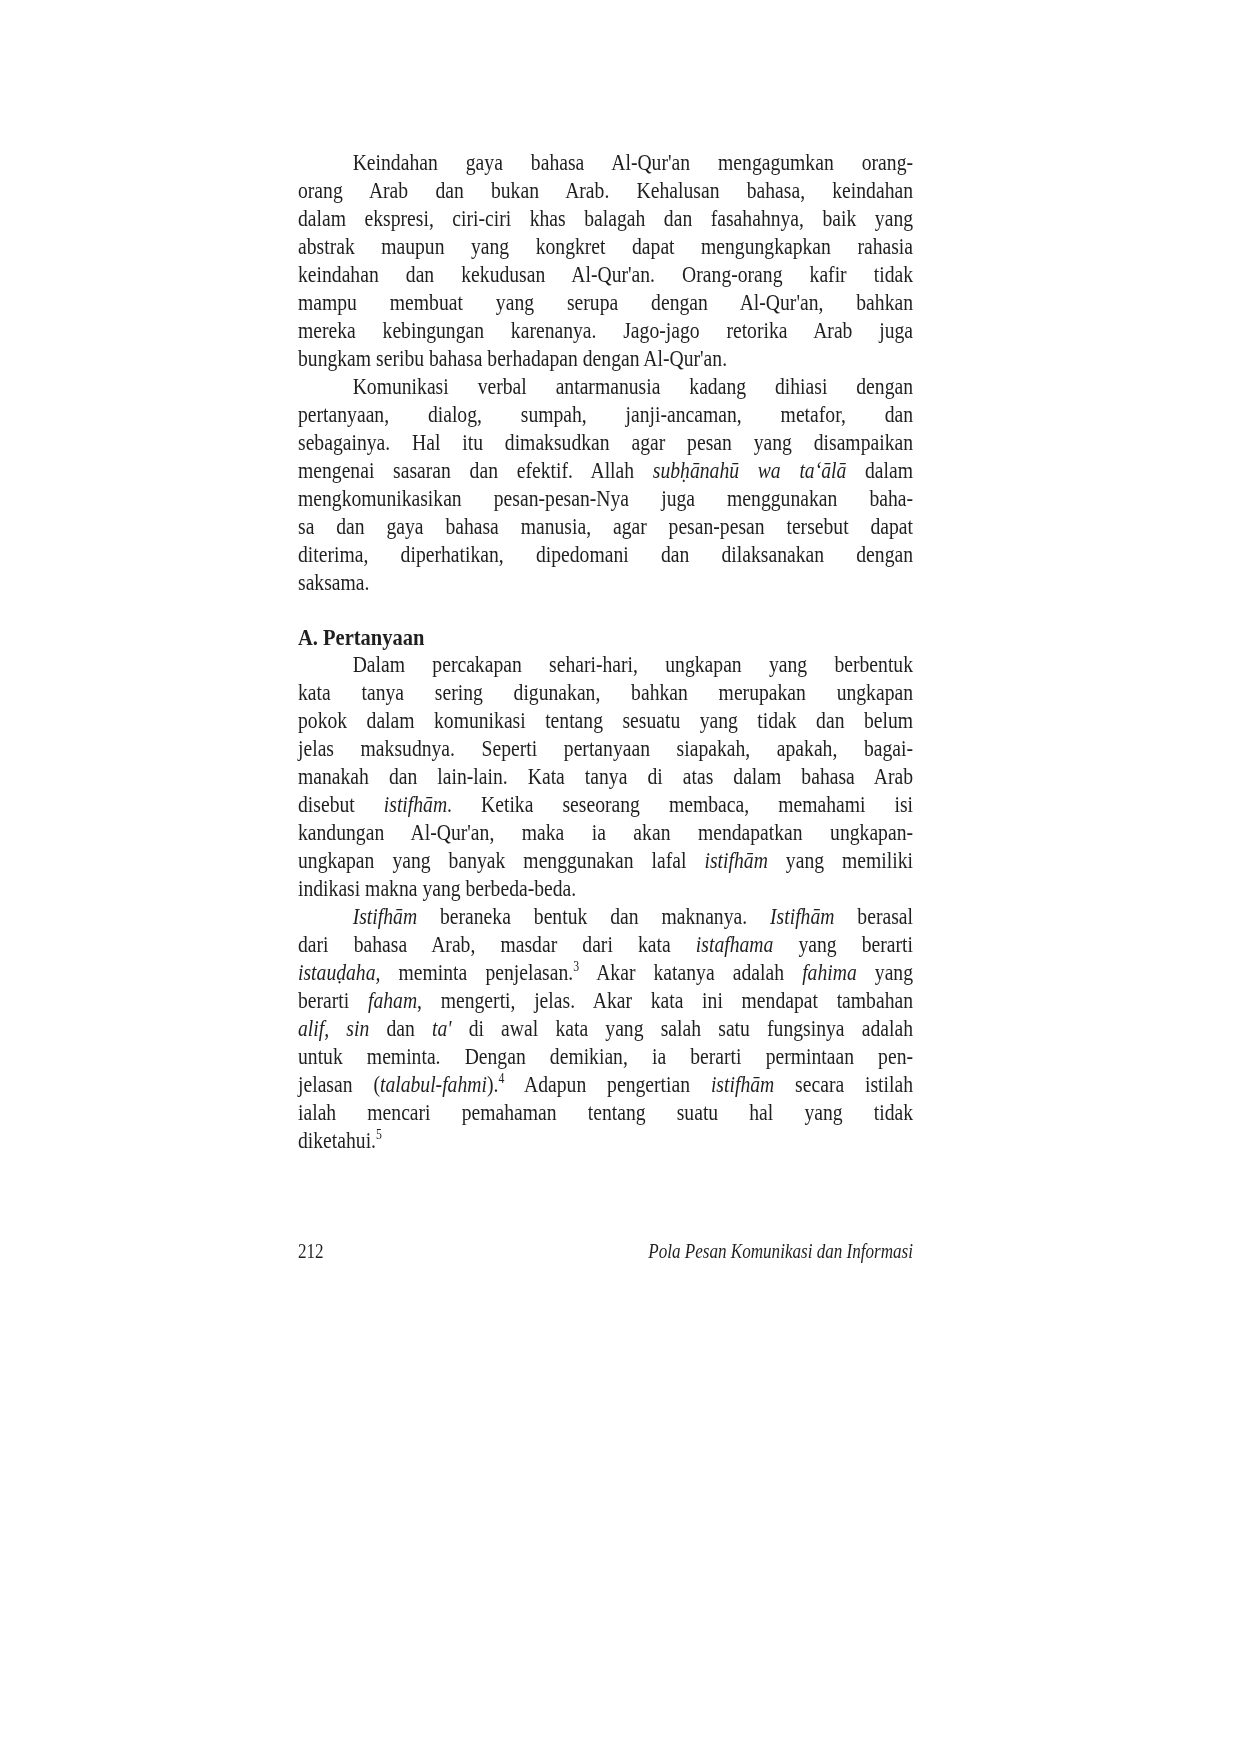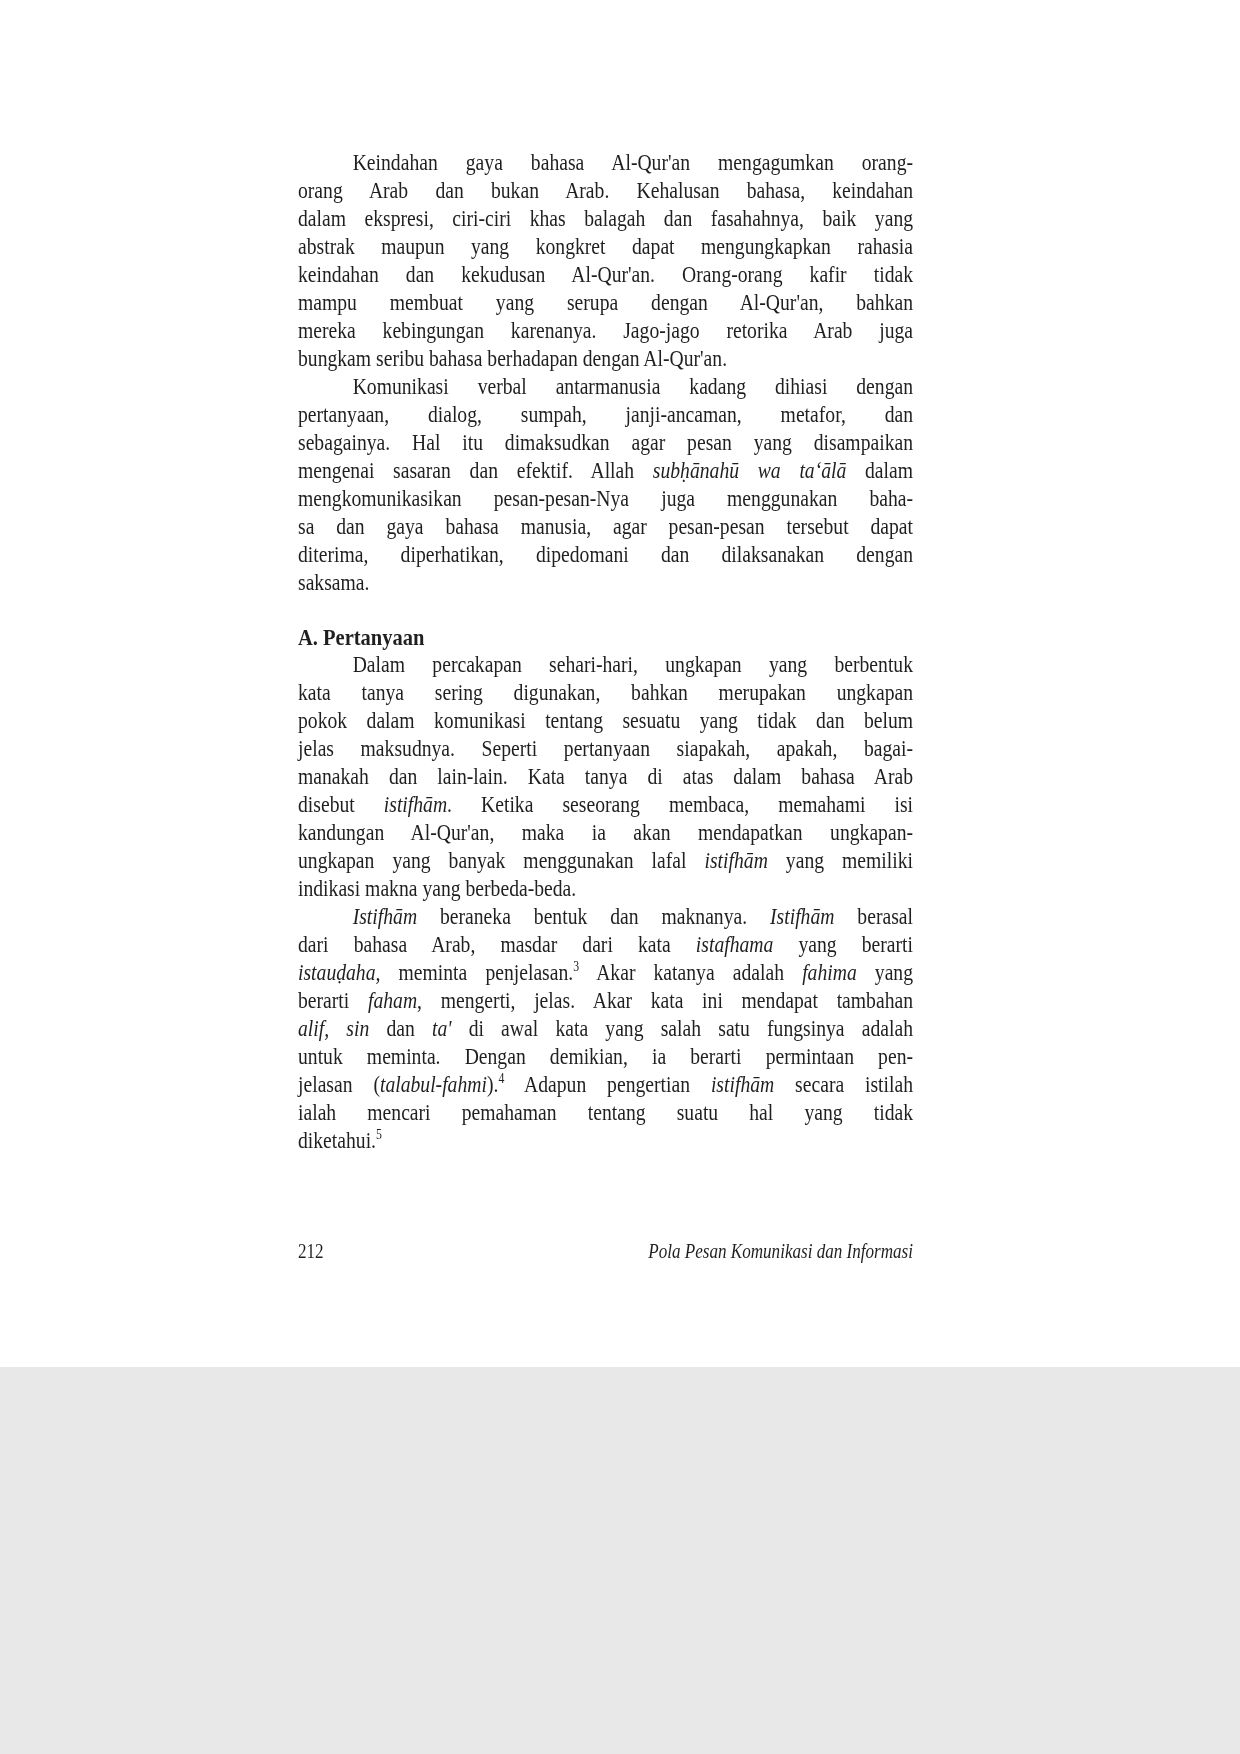--- a/index.html
+++ b/index.html
@@ -1,17 +1,17 @@
 <!DOCTYPE html>
 <html><head>
 <meta charset="utf-8">
 <style>
   html,body { margin:0; padding:0; background:#e8e8e8; }
   #page {
-    position:relative; width:1240px; height:1367px;
+    position:relative; width:1240px; height:1754px;
     background:var(--page-bg,#ffffff); color:var(--text-color,#1f1f1f);
     font-family:"Liberation Serif","DejaVu Serif",serif;
     overflow:hidden; margin:0 auto;
   }
   
   #textcol {
     position:absolute; left:298px; top:149px; width:720px;
     transform:scaleX(0.8542); transform-origin:0 0;
     font-size:23px; line-height:28px;
   }

